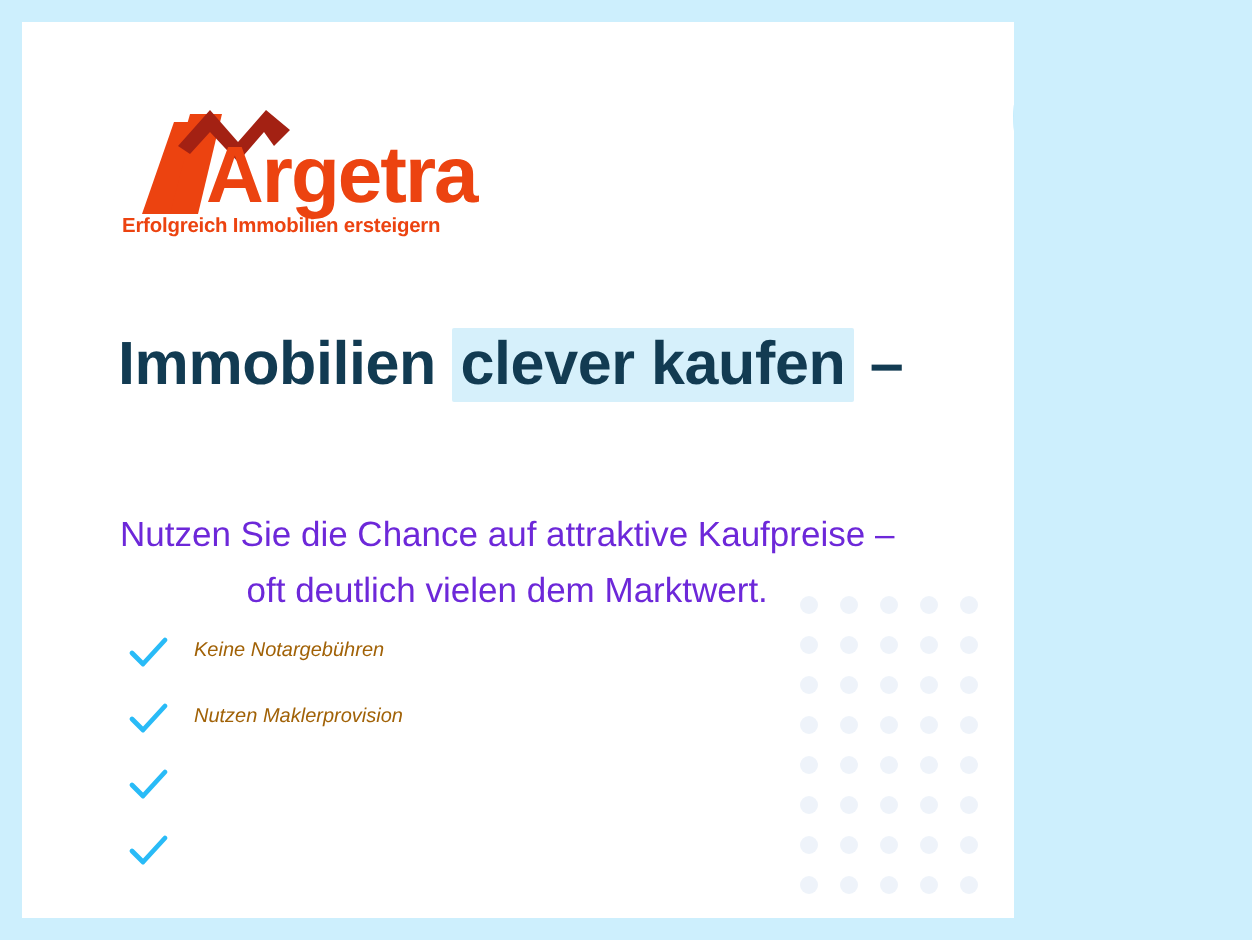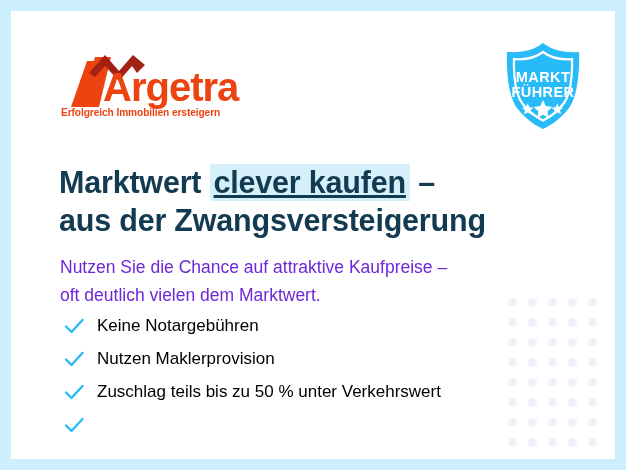--- a/index.html
+++ b/index.html
@@ -18,24 +18,25 @@
     height: 470px;
     background: #cdeffd;
     overflow: hidden;
     box-sizing: border-box;
   }
 
   .banner-inner {
     position: absolute;
     left: 11px;
     top: 11px;
-    width: 604px;
+    width: 496px;
     height: 448px;
     background: #ffffff;
     overflow: hidden;
+    text-align: center;
   }
 
   
   .dot-grid {
     position: absolute;
     right: 12px;
     bottom: 6px;
     display: grid;
     grid-template-columns: repeat(5, 20px);
     grid-template-rows: repeat(8, 20px);
@@ -83,21 +84,20 @@
     line-height: 38px;
     color: #123b52;
     letter-spacing: -0.2px;
     white-space: nowrap;
   }
   .headline .ln { display: block; }
   .hl {
     background: #d6f0fb;
     padding: 1px 4px 2px 4px;
     border-radius: 1px;
-    text-decoration: underline;
   }
 
   
   .subhead {
     position: absolute;
     left: 49px;
     top: 224px;
     z-index: 2;
     font-size: 17.5px;
     line-height: 28px;
@@ -122,23 +122,24 @@
     height: 33px;
   }
   .check {
     flex: 0 0 auto;
     width: 22px;
     height: 22px;
     margin-right: 12px;
     display: block;
   }
   .bullet-text {
-    font-size: 17px;
-    color: #000000;
+    font-size: 10px;
+    color: #a16207;
     white-space: nowrap;
+    font-style: italic;
   }
 </style>
 </head>
 <body>
 
 <div class="banner">
   <div class="banner-inner">
 
     <div class="dot-grid" id="dot-grid">
         <i style="background: rgb(238, 243, 250);"></i>
@@ -205,22 +206,21 @@
         <text x="46" y="57" text-anchor="middle" font-family="'Liberation Sans', sans-serif" font-size="14.5" font-weight="bold" fill="#ffffff" letter-spacing="0.4">FÜHRER</text>
         <g fill="#ffffff">
           <polygon points="31,63 33.1,67.4 37.9,68 34.4,71.3 35.3,76 31,73.8 26.7,76 27.6,71.3 24.1,68 28.9,67.4" transform="scale(0.82) translate(6.5,14.5)"></polygon>
           <polygon points="46,60 48.8,66.1 55.4,66.9 50.5,71.4 51.8,78 46,74.8 40.2,78 41.5,71.4 36.6,66.9 43.2,66.1"></polygon>
           <polygon points="61,63 63.1,67.4 67.9,68 64.4,71.3 65.3,76 61,73.8 56.7,76 57.6,71.3 54.1,68 58.9,67.4" transform="scale(0.82) translate(12.5,14.5)"></polygon>
         </g>
       </svg>
     </div>
 
     <h1 class="headline">
-      <span class="ln"><span>Marktwert </span><span class="hl">clever kaufen</span><span> –</span></span>
-      <span class="ln">aus der Zwangsversteigerung</span>
+      <span class="ln"><span>Immobilien </span><span class="hl">clever kaufen</span><span> –</span></span>
     </h1>
 
     <p class="subhead">
       <span class="ln">Nutzen Sie die Chance auf attraktive Kaufpreise –</span>
       <span class="ln">oft deutlich vielen dem Marktwert.</span>
     </p>
 
     <ul class="bullets" id="benefits-list">
         <li>
           <svg class="check" viewBox="0 0 22 22">
@@ -231,21 +231,20 @@
         <li>
           <svg class="check" viewBox="0 0 22 22">
             <path d="M3 11.5 L8.5 17 L19.5 5" fill="none" stroke="#29bbf7" stroke-width="2.4" stroke-linecap="round" stroke-linejoin="round"></path>
           </svg>
           <span class="bullet-text">Nutzen Maklerprovision</span>
         </li>
         <li>
           <svg class="check" viewBox="0 0 22 22">
             <path d="M3 11.5 L8.5 17 L19.5 5" fill="none" stroke="#29bbf7" stroke-width="2.4" stroke-linecap="round" stroke-linejoin="round"></path>
           </svg>
-          <span class="bullet-text">Zuschlag teils bis zu 50 % unter Verkehrswert</span>
         </li>
         <li>
           <svg class="check" viewBox="0 0 22 22">
             <path d="M3 11.5 L8.5 17 L19.5 5" fill="none" stroke="#29bbf7" stroke-width="2.4" stroke-linecap="round" stroke-linejoin="round"></path>
           </svg>
         </li>
       </ul>
 
   </div>
 </div>

